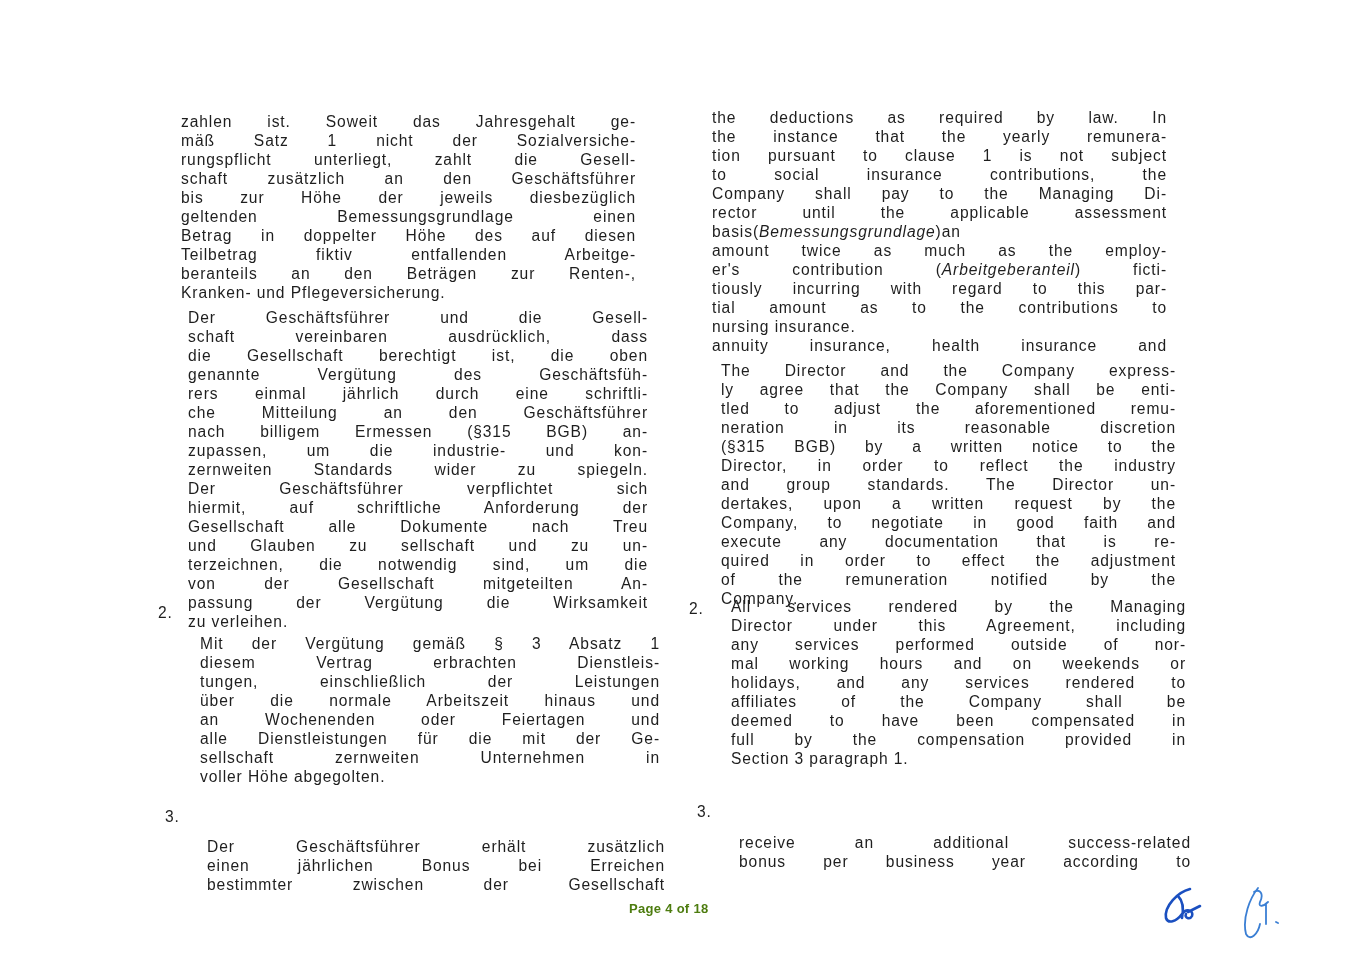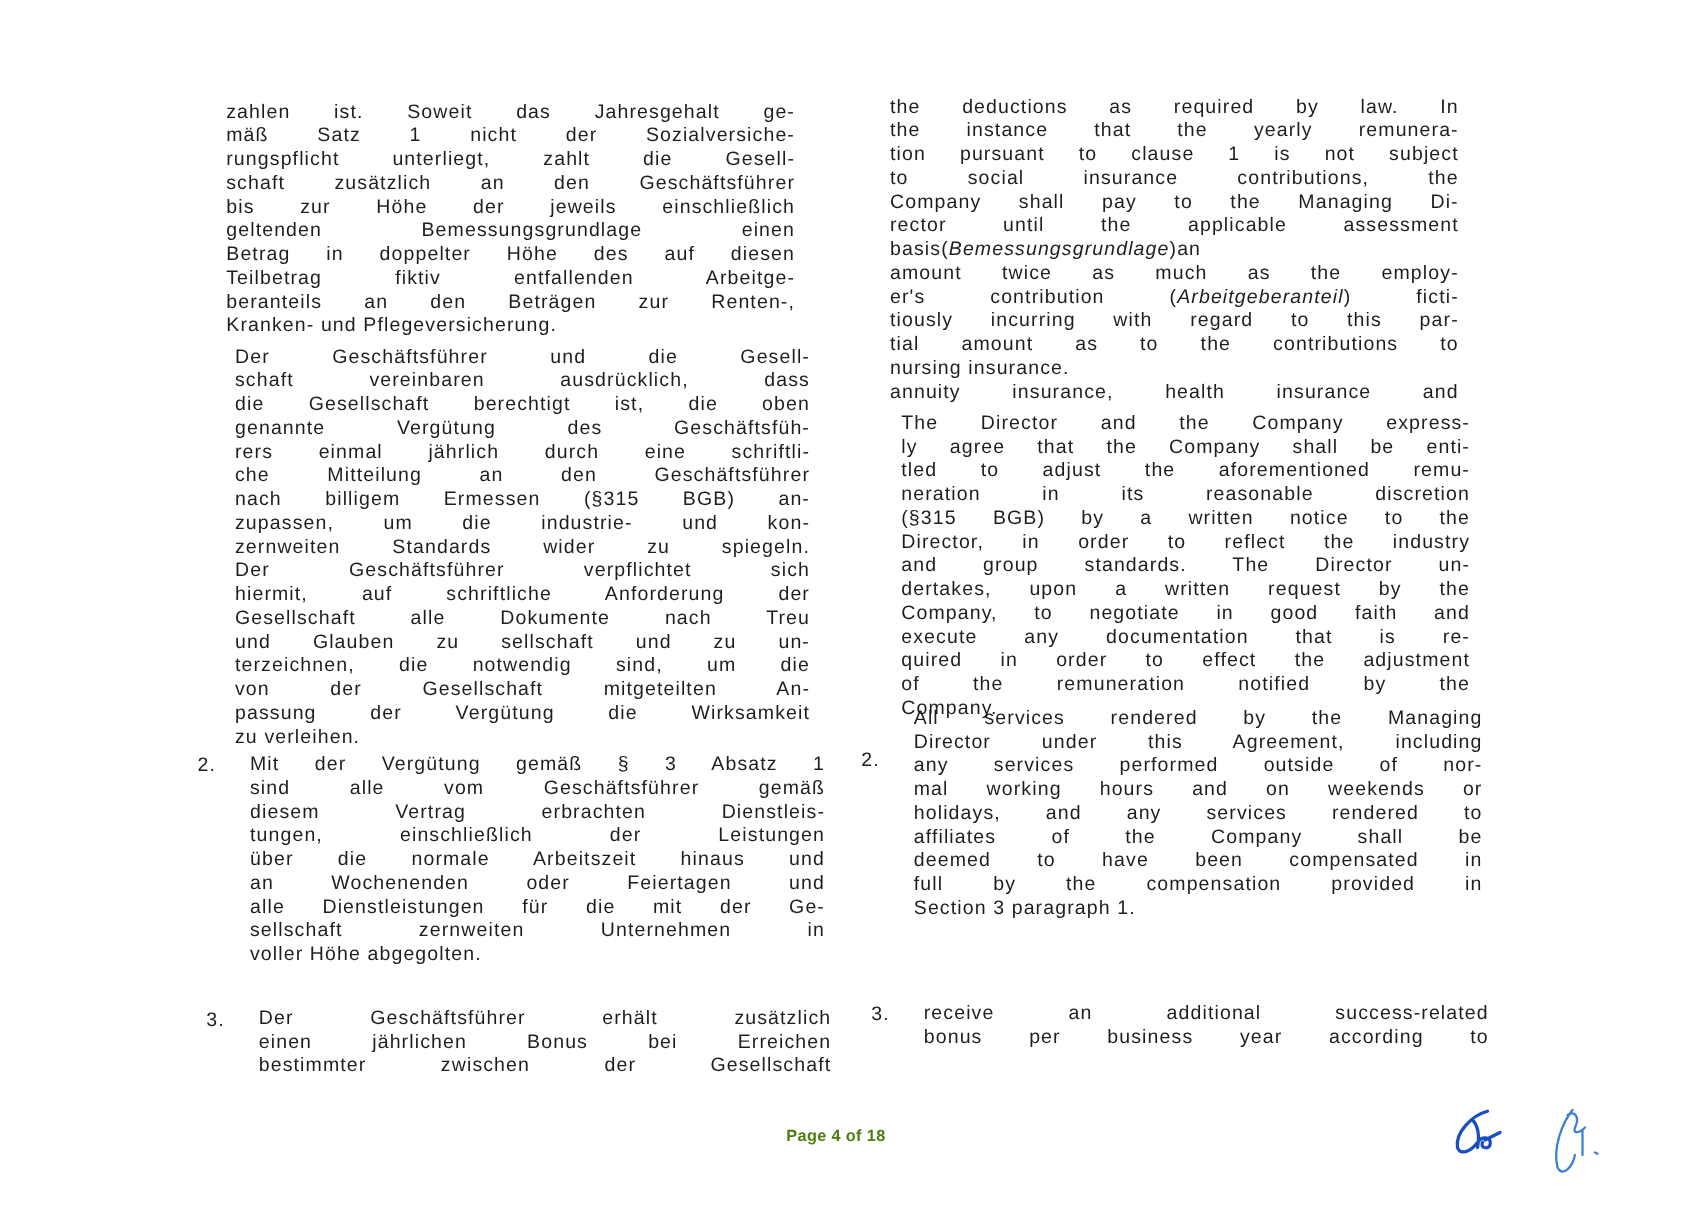--- a/index.html
+++ b/index.html
@@ -2,34 +2,34 @@
 <html><head>
 <meta charset="utf-8">
 <style>
   html, body { margin: 0; padding: 0; background: #ffffff; }
   body { width: 1365px; height: 966px; position: relative; overflow: hidden;
          font-family: "Liberation Sans", sans-serif; color: #1e1e1e; }
   .col { position: absolute; font-size: 15.6px; line-height: 19px; letter-spacing: 0.9px; }
   .line { display: block; white-space: nowrap; text-align: justify; text-align-last: justify; }
   .line.last { text-align-last: left; }
   .num { position: absolute; font-size: 15.6px; letter-spacing: 0.9px; }
-  .block { position: absolute; }
+  .block { position: absolute; margin-top: 32px; }
   em { font-style: italic; }
   .footer { position: absolute; left: 629px; top: 901px; font-size: 13px; font-weight: bold; color: #4d7c0f; letter-spacing: 0.3px; }
   .sig { position: absolute; }
 </style>
 </head>
 <body>
 
 <div class="block col" style="left:181px; top:80px; width:455px;">
   <span class="line">zahlen ist. Soweit das Jahresgehalt ge-</span>
   <span class="line">mäß Satz 1 nicht der Sozialversiche-</span>
   <span class="line">rungspflicht unterliegt, zahlt die Gesell-</span>
   <span class="line">schaft zusätzlich an den Geschäftsführer</span>
-  <span class="line">bis zur Höhe der jeweils einschließlich</span>
+  <span class="line">bis zur Höhe der jeweils diesbezüglich</span>
   <span class="line">geltenden Bemessungsgrundlage einen</span>
   <span class="line">Betrag in doppelter Höhe des auf diesen</span>
   <span class="line">Teilbetrag fiktiv entfallenden Arbeitge-</span>
   <span class="line">beranteils an den Beträgen zur Renten-,</span>
   <span class="line last">Kranken- und Pflegeversicherung.</span>
 </div>
 
 <div class="block col" style="left:188px; top:276px; width:460px;">
   <span class="line">Der Geschäftsführer und die Gesell-</span>
   <span class="line">schaft vereinbaren ausdrücklich, dass</span>
@@ -46,21 +46,20 @@
   <span class="line">und Glauben zu sellschaft und zu un-</span>
   <span class="line">terzeichnen, die notwendig sind, um die</span>
   <span class="line">von der Gesellschaft mitgeteilten An-</span>
   <span class="line">passung der Vergütung die Wirksamkeit</span>
   <span class="line last">zu verleihen.</span>
 </div>
 
 <span class="num" style="left:158px; top:604px;">2.</span>
 <div class="block col" style="left:200px; top:602px; width:460px;">
   <span class="line">Mit der Vergütung gemäß § 3 Absatz 1</span>
-  <span class="line">sind alle vom Geschäftsführer gemäß</span>
   <span class="line">diesem Vertrag erbrachten Dienstleis-</span>
   <span class="line">tungen, einschließlich der Leistungen</span>
   <span class="line">über die normale Arbeitszeit hinaus und</span>
   <span class="line">an Wochenenden oder Feiertagen und</span>
   <span class="line">alle Dienstleistungen für die mit der Ge-</span>
   <span class="line">sellschaft zernweiten Unternehmen in</span>
   <span class="line last">voller Höhe abgegolten.</span>
 </div>
 
 <span class="num" style="left:165px; top:808px;">3.</span>

